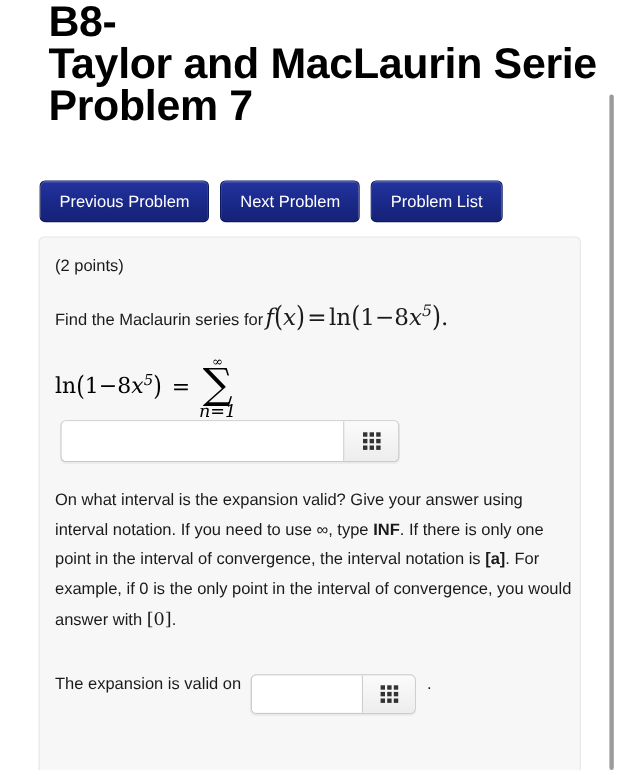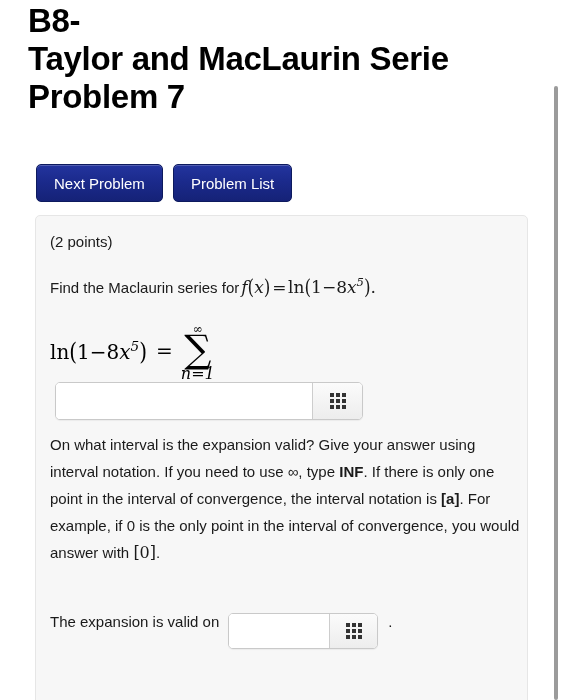--- a/index.html
+++ b/index.html
@@ -12,23 +12,23 @@
     height: 700px;
     overflow: hidden;
     font-family: "Liberation Sans", sans-serif;
     color: #000000;
     position: relative;
   }
 
   
   .page-title {
     position: absolute;
-    left: 28px;
+    left: 44px;
     top: 2px;
-    font-size: 33px;
+    font-size: 39px;
     font-weight: bold;
     line-height: 38px;
     letter-spacing: -0.3px;
     white-space: nowrap;
     color: #000;
   }
   .page-title .ln { display: block; }
 
   
   .nav-row {
@@ -96,21 +96,21 @@
     vertical-align: super;
     font-style: italic;
   }
   .paren {
     display: inline-block;
     transform: scaleY(1.22);
     transform-origin: center;
   }
 
   .inline-math {
-    font-size: 17px;
+    font-size: 21px;
     margin-left: 2px;
   }
 
   
   .display-eq {
     position: absolute;
     left: 14px;
     top: 105px;
     font-size: 20px;
     white-space: nowrap;
@@ -196,21 +196,21 @@
     width: 308px;
     height: 38px;
   }
   .widget-1 .answer-input { width: 256px; }
   .widget-1 .kbd-btn { width: 50px; }
 
   
   .instructions {
     position: absolute;
     left: 14px;
-    top: 215px;
+    top: 225px;
     width: 470px;
     font-size: 15px;
     line-height: 27px;
     color: #1a1a1a;
   }
   .instructions b { font-weight: bold; }
   .bracket-math {
     font-family: "DejaVu Serif", "Liberation Serif", serif;
     font-size: 16px;
   }
@@ -257,20 +257,21 @@
 </head>
 <body>
 
 <div class="page-title">
   <span class="ln">B8-</span>
   <span class="ln">Taylor and MacLaurin Serie</span>
   <span class="ln">Problem 7</span>
 </div>
 
 <div class="nav-row">
+  <button class="nav-btn">Previous Problem</button>
   <button class="nav-btn">Next Problem</button>
   <button class="nav-btn">Problem List</button>
 </div>
 
 <div class="problem-panel">
 
   <div class="points">(2 points)</div>
 
   <div class="prompt">
     <span>Find the Maclaurin series for</span><span class="mathf inline-math"><span class="mi">f</span><span class="mo paren">(</span><span class="mi">x</span><span class="mo paren">)</span> <span class="mo">=</span> <span class="mo">ln</span><span class="mo paren">(</span><span class="mn">1</span><span class="mo">−</span><span class="mn">8</span><span class="mi">x</span><span class="sup">5</span><span class="mo paren">)</span><span>.</span></span>

